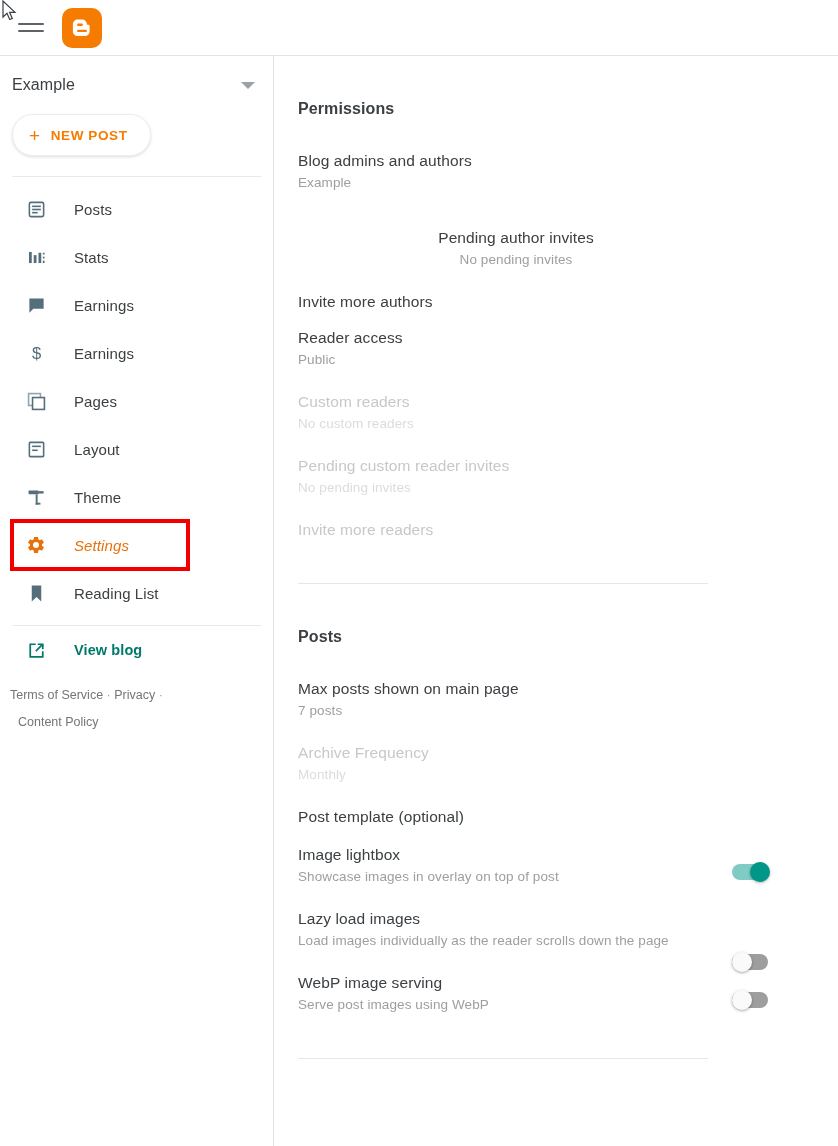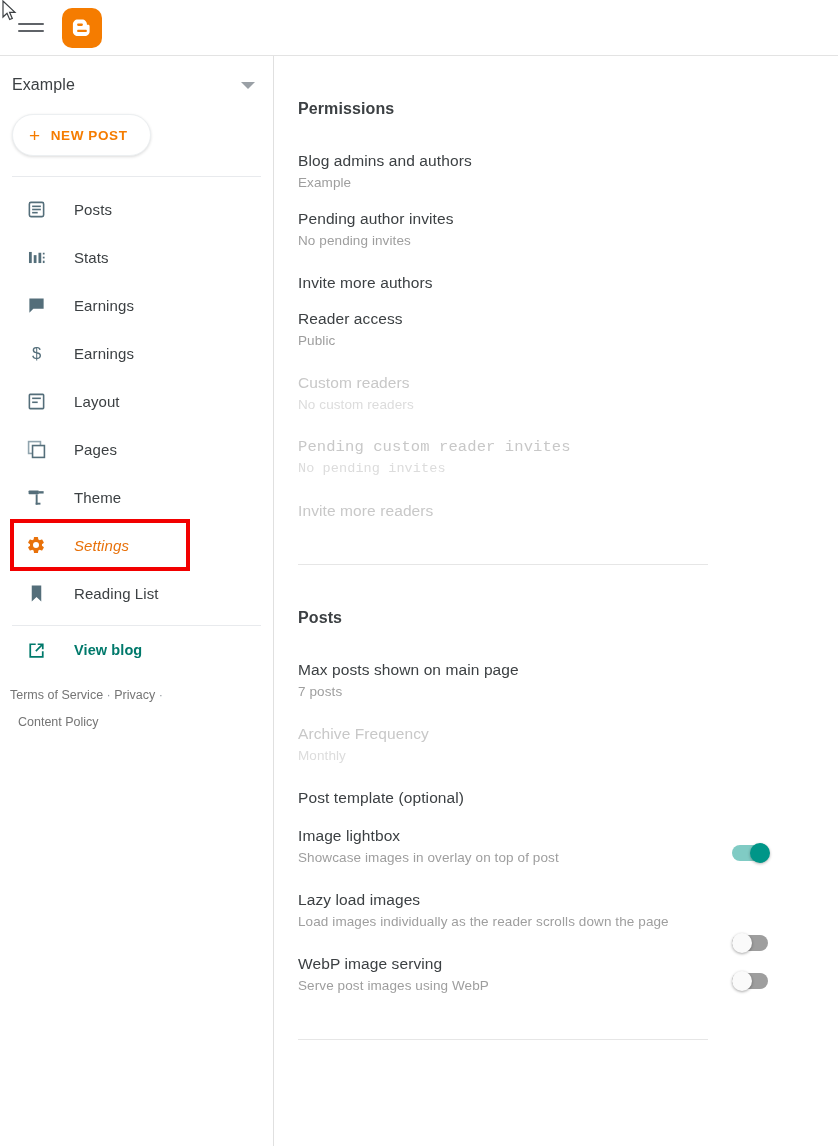--- a/index.html
+++ b/index.html
@@ -193,36 +193,36 @@
           <svg width="19" height="19" viewBox="0 0 24 24">
               <text x="12" y="19" font-family="Liberation Sans, sans-serif" font-size="21" fill="#546e7a" text-anchor="middle">$</text>
             </svg>
         </span>
         <span class="nav-label">Earnings</span>
       </div>
 
       <div class="nav-item">
         <span class="nav-icon">
           <svg width="19" height="19" viewBox="0 0 24 24">
+              <rect x="2" y="2" width="15" height="15" fill="none" stroke="#90a4ae" stroke-width="2"></rect>
+              <rect x="7" y="7" width="15" height="15" fill="#fff" stroke="#546e7a" stroke-width="2"></rect>
+            </svg>
+        </span>
+        <span class="nav-label">Pages</span>
+      </div>
+
+      <div class="nav-item">
+        <span class="nav-icon">
+          <svg width="19" height="19" viewBox="0 0 24 24">
               <rect x="3" y="3" width="18" height="18" rx="1" fill="none" stroke="#546e7a" stroke-width="2"></rect>
               <rect x="6.5" y="7" width="11" height="2" fill="#546e7a"></rect>
               <rect x="6.5" y="12" width="7" height="2" fill="#546e7a"></rect>
             </svg>
         </span>
         <span class="nav-label">Layout</span>
-      </div>
-
-      <div class="nav-item">
-        <span class="nav-icon">
-          <svg width="19" height="19" viewBox="0 0 24 24">
-              <rect x="2" y="2" width="15" height="15" fill="none" stroke="#90a4ae" stroke-width="2"></rect>
-              <rect x="7" y="7" width="15" height="15" fill="#fff" stroke="#546e7a" stroke-width="2"></rect>
-            </svg>
-        </span>
-        <span class="nav-label">Pages</span>
       </div>
 
       <div class="nav-item">
         <span class="nav-icon">
           <svg width="19" height="19" viewBox="0 0 24 24">
               <rect x="2" y="3" width="13" height="5" rx="1" fill="#546e7a"></rect>
               <rect x="15" y="4" width="6" height="3" fill="#546e7a"></rect>
               <rect x="11" y="8" width="2.4" height="13" fill="#546e7a"></rect>
               <rect x="11" y="18.6" width="6" height="2.4" fill="#546e7a"></rect>
             </svg>
@@ -276,40 +276,40 @@
   <div id="main">
 
     <div class="section" style="padding-top:44px;">
       <div class="section-title">Permissions</div>
 
       <div class="row" style="margin-top:34px;">
         <div class="row-title">Blog admins and authors</div>
         <div class="row-sub">Example</div>
       </div>
 
-      <div class="row" style="margin-top:14px;">
+      <div class="row" style="margin-top:33px;text-align:center;">
         <div class="row-title">Pending author invites</div>
         <div class="row-sub">No pending invites</div>
       </div>
 
       <div class="row" style="margin-top:20px;">
         <div class="row-title">Invite more authors</div>
       </div>
 
       <div class="row" style="margin-top:18px;">
         <div class="row-title">Reader access</div>
         <div class="row-sub">Public</div>
       </div>
 
       <div class="row dim" style="margin-top:20px;">
         <div class="row-title">Custom readers</div>
         <div class="row-sub">No custom readers</div>
       </div>
 
-      <div class="row dim" style="margin-top:20px;font-family:Liberation Mono, monospace;">
+      <div class="row dim" style="margin-top:20px;">
         <div class="row-title">Pending custom reader invites</div>
         <div class="row-sub">No pending invites</div>
       </div>
 
       <div class="row dim" style="margin-top:20px;">
         <div class="row-title">Invite more readers</div>
       </div>
     </div>
 
     <div class="divider" style="margin:44px 130px 0 24px;"></div>

